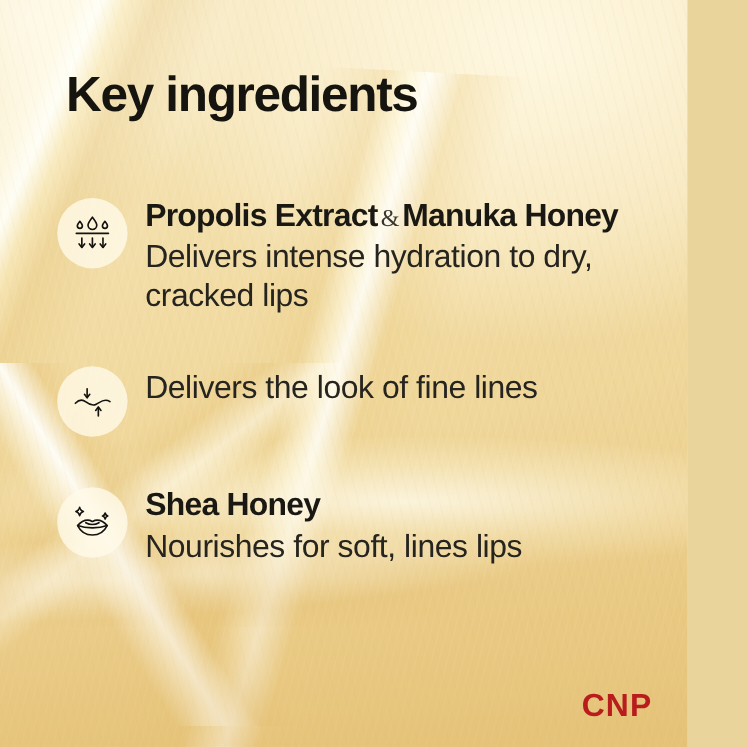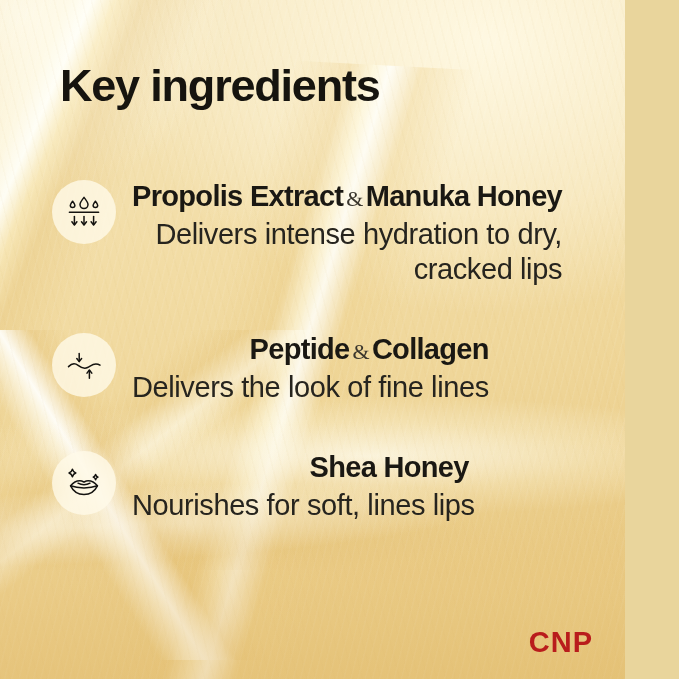--- a/index.html
+++ b/index.html
@@ -120,21 +120,20 @@
     letter-spacing: -1.2px;
     color: #16140F;
     line-height: 1;
   }
 
   .ingredient-list {
     position: absolute;
     left: 52px;
     right: 26px;
     top: 178px;
-    text-align: right;
   }
   .ingredient-item {
     display: flex;
     align-items: flex-start;
     margin-bottom: 44px;
   }
   .ingredient-item:last-child { margin-bottom: 0; }
 
   .icon-badge {
     flex: 0 0 auto;
@@ -249,23 +248,20 @@
               <line x1="15.2" y1="8.4" x2="15.2" y2="16.2"></line>
               <polyline points="12.8,13.5 15.2,16.6 17.6,13.5"></polyline>
             </g>
             <g>
               <line x1="25.4" y1="33.2" x2="25.4" y2="25.4"></line>
               <polyline points="23,28.1 25.4,25 27.8,28.1"></polyline>
             </g>
           </svg>
         </div>
         <div class="ingredient-text">
-          <h2 class="ingredient-name">
-            <span>Peptide</span><span class="amp">&amp;</span><span>Collagen</span>
-          </h2>
           <p class="ingredient-desc">Delivers the look of fine lines</p>
         </div>
       </div>
 
       <div class="ingredient-item">
         <div class="icon-badge">
           <svg width="40" height="40" viewBox="0 0 40 40" fill="none" stroke="#141310" stroke-width="1.5" stroke-linecap="round" stroke-linejoin="round">
             <path d="M6.6 22.8c2.6-3.2 6.2-5 9.2-5 1.9 0 3.1.7 4.2 1.3 1.1-.6 2.3-1.3 4.2-1.3 3 0 6.6 1.8 9.2 5-2.6 5.4-7.6 8.6-13.4 8.6S9.2 28.2 6.6 22.8z"></path>
             <path d="M6.6 22.8c3.7 1.4 8.4 2.1 13.4 2.1s9.7-.7 13.4-2.1"></path>
             <path d="M14 20.2c1.9 1.1 3.9 1.6 6 1.6s4.1-.5 6-1.6"></path>

